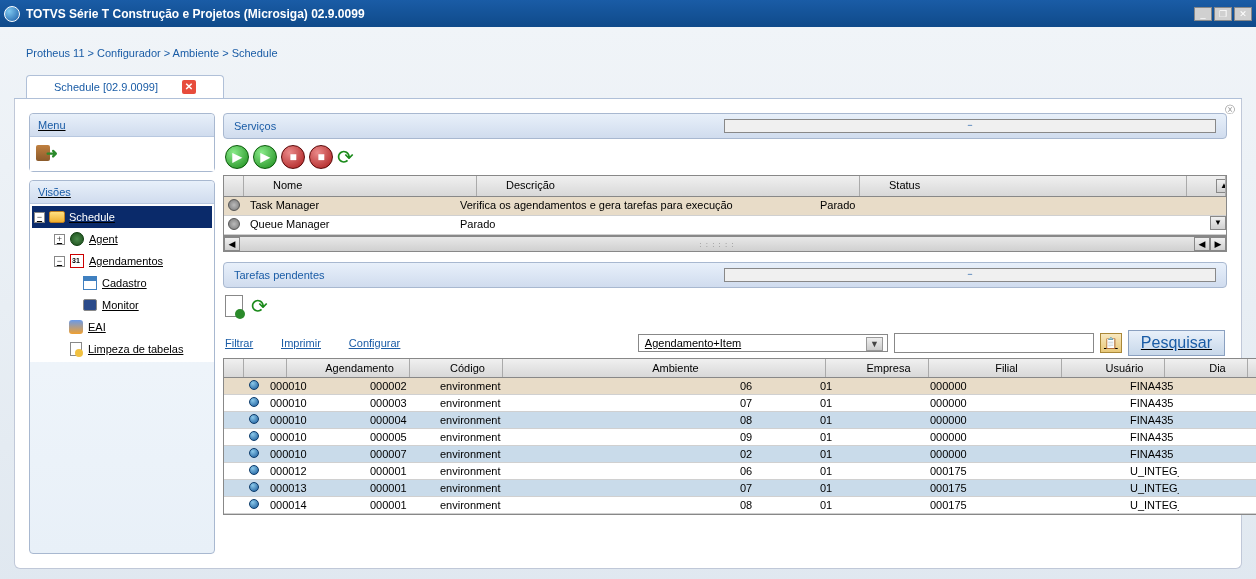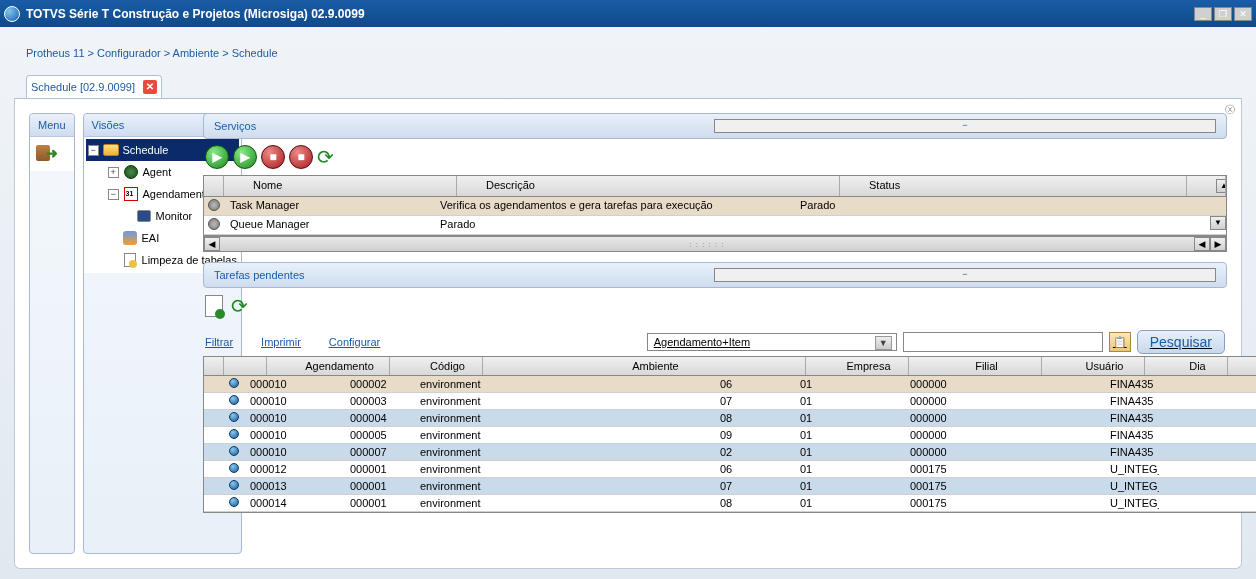--- a/index.html
+++ b/index.html
@@ -10,27 +10,27 @@
 .titlebar-title { flex: 1; font-weight: bold; }
 .titlebar-btns { display: flex; gap: 2px; }
 .titlebar-btn { width: 18px; height: 14px; background: #d0d0d0; border: 1px solid #888; font-size: 9px; text-align: center; line-height: 12px; }
 
 .outer-wrap { padding: 10px 14px 0 14px; background: linear-gradient(#f0f4f8, #e0e8f0); height: 559px; }
 
 .breadcrumb { color: #1a5ca6; font-size: 11px; padding: 10px 12px; }
 .breadcrumb a { color: #1a5ca6; text-decoration: none; }
 
 .tab-strip { padding: 6px 12px 0 12px; border-bottom: 1px solid #b0c0d8; display: flex; align-items: center; gap: 6px; }
-.tab { background: #fff; border: 1px solid #b0c0d8; border-bottom: none; border-radius: 4px 4px 0 0; padding: 4px 4px; color: #1a5ca6; font-size: 11px; display: flex; align-items: center; gap: 8px; }
+.tab { background: #fff; border: 1px solid #b0c0d8; border-bottom: none; border-radius: 4px 4px 0 0; padding: 4px 27px; color: #1a5ca6; font-size: 11px; display: flex; align-items: center; gap: 24px; }
 .tab-close { width: 14px; height: 14px; background: #e74c3c; color: #fff; font-size: 10px; text-align: center; line-height: 14px; border-radius: 2px; font-weight: bold; }
 
 .main-body { background: #fff; border: 1px solid #c0c8d8; border-top: none; border-radius: 0 0 6px 6px; padding: 14px; display: flex; gap: 8px; height: 470px; position: relative; }
 .body-close { position: absolute; top: 4px; right: 6px; font-size: 10px; color: #888; }
 
-.left-col { width: 166px; display: flex; gap: 8px; }
+.left-col { width: 186px; display: flex; flex-direction: column; gap: 8px; text-decoration: underline; }
 .panel { border: 1px solid #a8b8d0; border-radius: 4px; background: linear-gradient(#f4f8fc, #e8f0f8); }
 .panel-header { background: linear-gradient(#e8f0fa, #d0dcee); padding: 5px 8px; color: #1a5ca6; font-size: 11px; border-bottom: 1px solid #b8c8e0; border-radius: 4px 4px 0 0; }
 .panel-body { padding: 6px; background: #fff; }
 
 .menu-icon { width: 22px; height: 20px; display: inline-block; position: relative; }
 .menu-icon::before { content: ''; position: absolute; left: 0; top: 2px; width: 14px; height: 16px; background: linear-gradient(#c08040, #8b5a2b); border-radius: 2px; }
 .menu-icon::after { content: '➜'; position: absolute; left: 10px; top: 2px; color: #2a8a2a; font-size: 14px; font-weight: bold; }
 
 .tree { font-size: 11px; }
 .tree-row { display: flex; align-items: center; padding: 3px 2px; gap: 4px; white-space: nowrap; }
@@ -78,21 +78,21 @@
 .hscroll-track { flex: 1; text-align: center; color: #888; font-size: 8px; letter-spacing: 1px; }
 .vscroll-btn { width: 16px; height: 14px; background: linear-gradient(#f0f0f0,#d0d0d0); border: 1px solid #888; text-align: center; font-size: 8px; line-height: 12px; }
 
 .filter-bar { display: flex; align-items: center; gap: 28px; padding: 6px 2px 2px 2px; text-decoration: underline; }
 .filter-bar a { color: #1a5ca6; text-decoration: underline; font-size: 11px; }
 .filter-right { margin-left: auto; display: flex; align-items: center; gap: 6px; }
 .combo { border: 1px solid #888; background: #fff; padding: 2px 22px 2px 6px; font-size: 11px; width: 250px; position: relative; }
 .combo::after { content: '▼'; position: absolute; right: 4px; top: 2px; font-size: 9px; color: #444; background: linear-gradient(#eee,#ccc); padding: 1px 3px; border: 1px solid #999; }
 .search-input { border: 1px solid #888; padding: 2px 4px; width: 200px; height: 20px; }
 .search-ico { width:22px; height:20px; background:linear-gradient(#f8e8c0,#e8c878); border:1px solid #aa8838; display:inline-flex; align-items:center; justify-content:center; font-size:11px; }
-.search-btn { background: linear-gradient(#e8f0fa,#c8d8ea); border: 1px solid #8aa0c0; padding: 3px 12px; border-radius: 5px; color: #1a5ca6; font-size: 14px; }
+.search-btn { background: linear-gradient(#e8f0fa,#c8d8ea); border: 1px solid #8aa0c0; padding: 3px 12px; border-radius: 0; color: #1a5ca6; font-size: 16px; }
 
 .tasks-wrap { display: flex; }
 .tasks-grid { flex: 1; border: 1px solid #888; }
 .tasks-grid .grid-head .gc { text-align: center; }
 .tasks-vscroll { width: 16px; border: 1px solid #888; border-left: none; background: linear-gradient(#e8e8e8,#d0d0d0); display: flex; flex-direction: column; }
 
 .c-agend { flex: 0 0 100px; }
 .c-cod { flex: 0 0 70px; }
 .c-amb { flex: 0 0 300px; }
 .c-emp { flex: 0 0 80px; }
@@ -167,20 +167,27 @@
               </span>
             <span>Agent</span>
           </div>
           <div class="tree-row">
             <span class="tree-indent" style="width:16px"></span>
             <span class="tree-toggler">−</span>
             <span class="tree-icon">
                 <span class="ic-cal"></span>
               </span>
             <span>Agendamentos</span>
+          </div>
+          <div class="tree-row">
+            <span class="tree-indent" style="width:44px"></span>
+            <span class="tree-icon">
+                <span class="ic-grid"></span>
+              </span>
+            <span>Cadastro</span>
           </div>
           <div class="tree-row">
             <span class="tree-indent" style="width:44px"></span>
             <span class="tree-icon">
                 <span class="ic-monitor"></span>
               </span>
             <span>Monitor</span>
           </div>
           <div class="tree-row">
             <span class="tree-indent" style="width:30px"></span>

